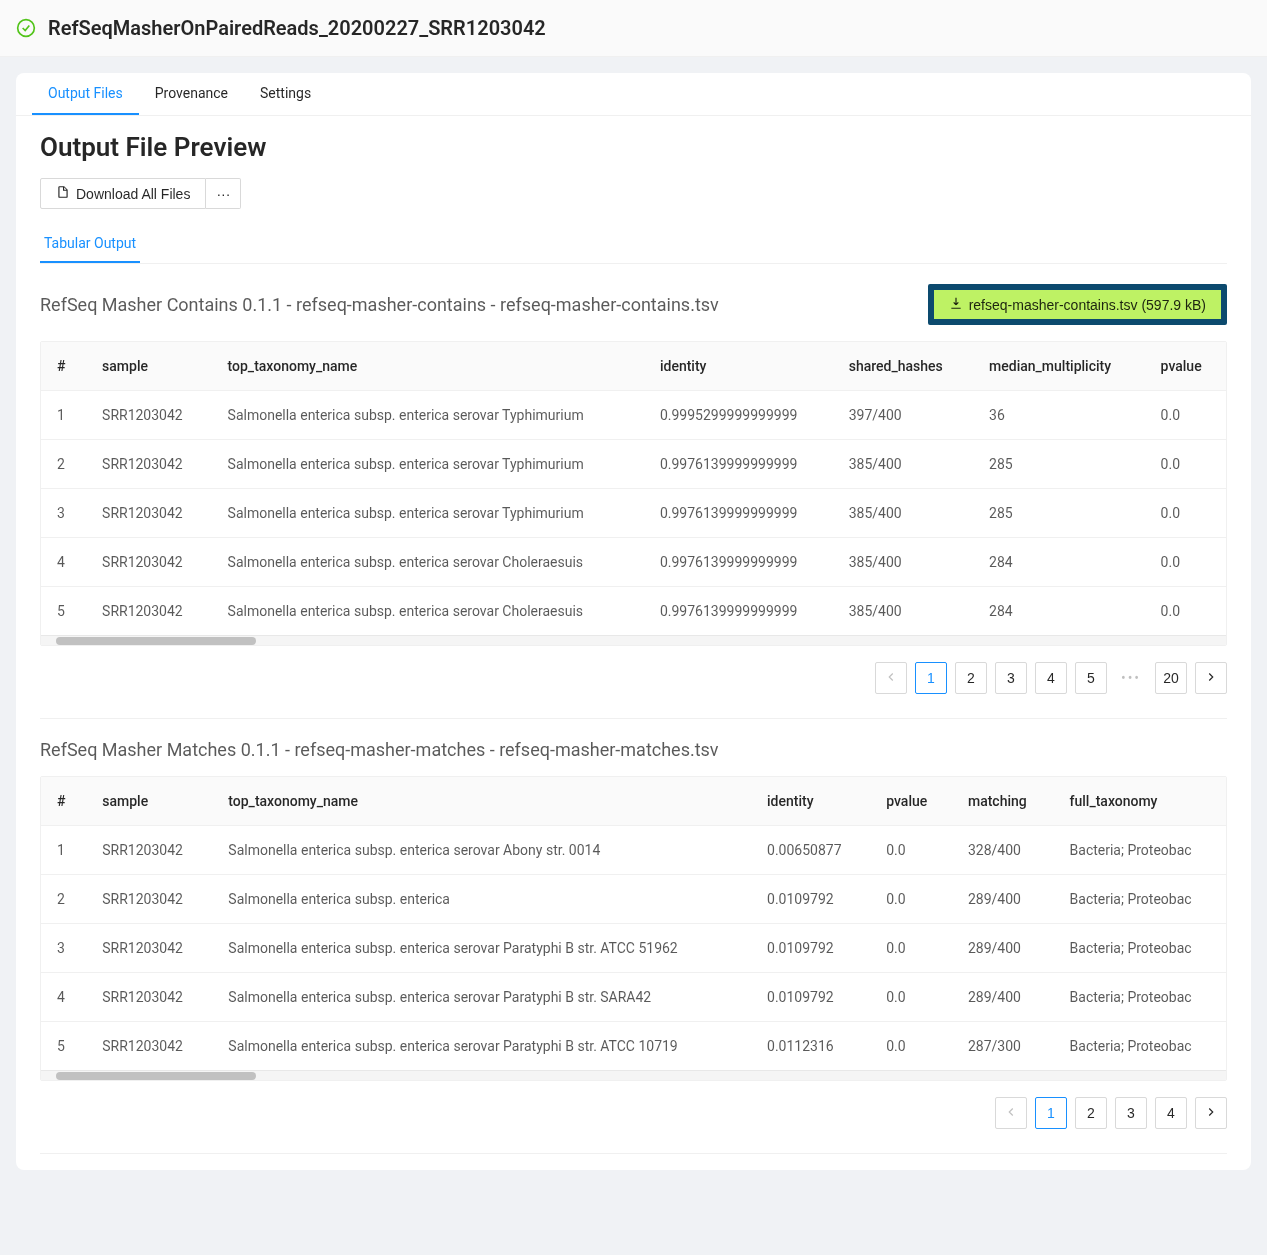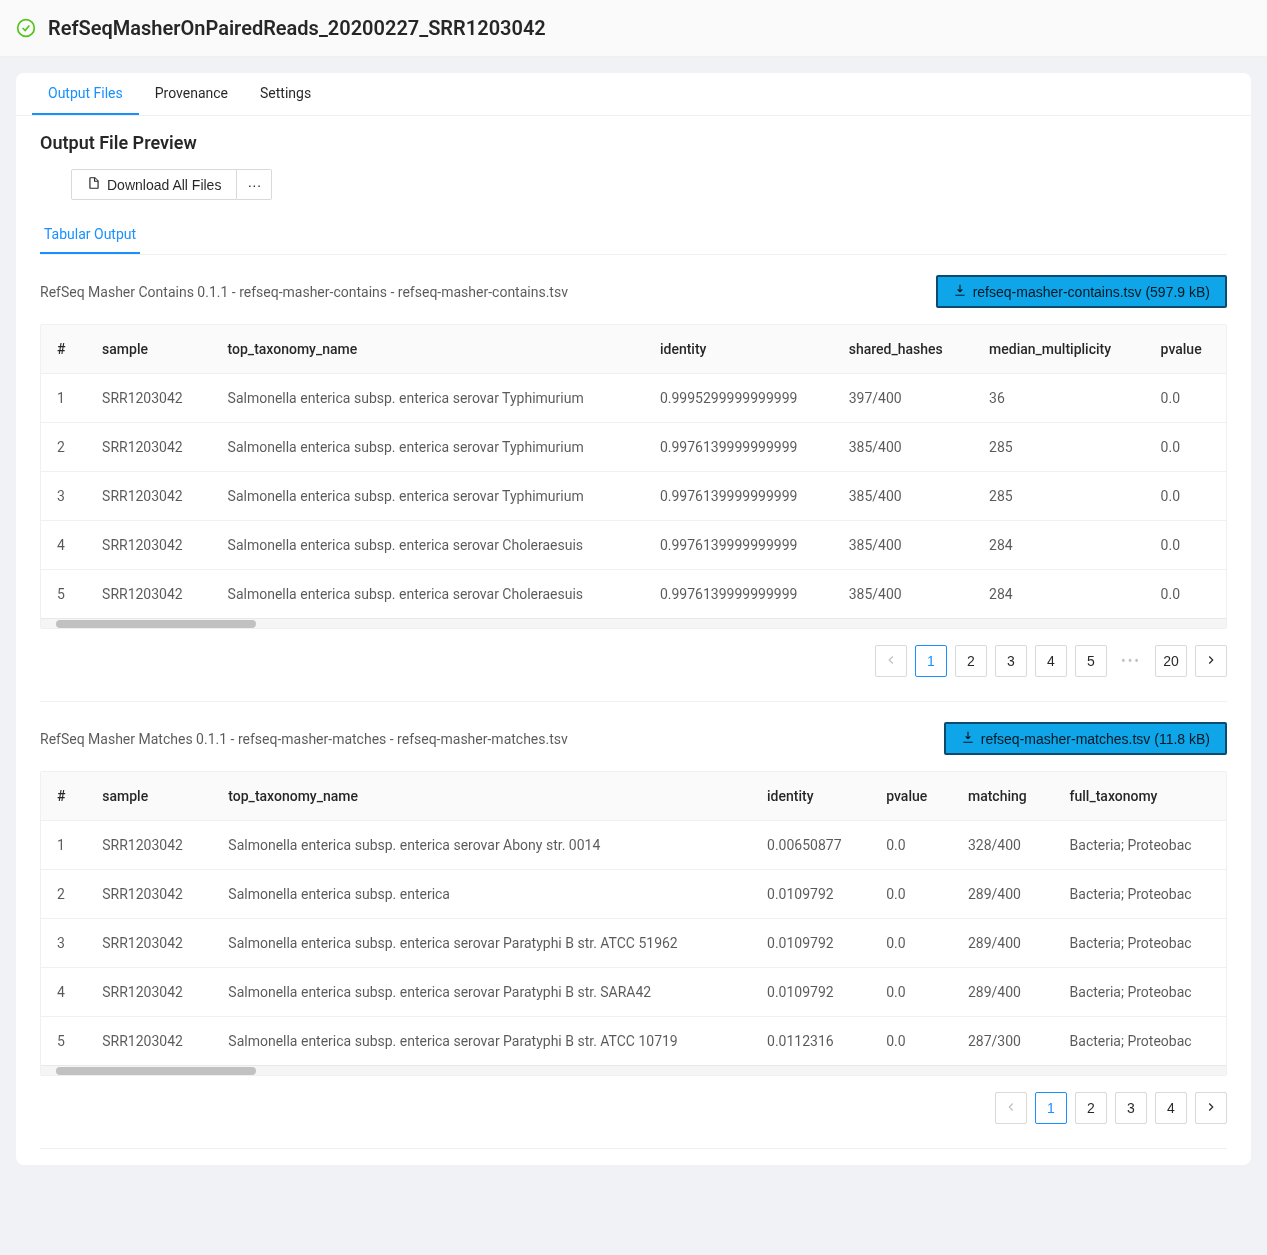--- a/index.html
+++ b/index.html
@@ -6,32 +6,32 @@
 body { font-family: -apple-system, BlinkMacSystemFont, "Segoe UI", Roboto, "Helvetica Neue", Arial, sans-serif; background: #f0f2f5; color: rgba(0,0,0,0.85); font-size: 14px; }
 .page-header { background: #fafafa; padding: 16px 16px; border-bottom: 1px solid #f0f0f0; display: flex; align-items: center; gap: 12px; }
 .page-header h1 { font-size: 20px; font-weight: 600; color: rgba(0,0,0,0.85); }
 .status-icon { width: 20px; height: 20px; display: inline-flex; align-items: center; justify-content: center; }
 .status-icon svg { width: 20px; height: 20px; }
 .content-card { background: #fff; margin: 16px; border-radius: 8px; }
 .tabs { border-bottom: 1px solid #f0f0f0; padding: 0 16px; display: flex; }
 .tab { padding: 12px 16px; cursor: pointer; color: rgba(0,0,0,0.85); border-bottom: 2px solid transparent; }
 .tab.active { color: #1890ff; border-bottom-color: #1890ff; }
 .section { padding: 16px 24px; }
-.section h2 { font-size: 18px; font-weight: 600; margin-bottom: 16px; }
+.section h2 { font-size: 26px; font-weight: 600; margin-bottom: 16px; }
 .btn-row { display: flex; gap: 0; margin-bottom: 16px; }
 .btn { display: inline-flex; align-items: center; gap: 6px; padding: 6px 15px; border: 1px solid #d9d9d9; background: #fff; border-radius: 2px; cursor: pointer; font-size: 14px; color: rgba(0,0,0,0.85); }
 .btn-more { padding: 6px 10px; border-left: none; border-radius: 0 2px 2px 0; }
-.btn-row .btn:first-child { border-radius: 2px 0 0 2px; margin-left: 31px; }
+.btn-row .btn:first-child { border-radius: 2px 0 0 2px; }
 .sub-tabs { border-bottom: 1px solid #f0f0f0; display: flex; align-items: center; }
 .sub-tab { padding: 10px 4px; margin-right: 32px; cursor: pointer; color: rgba(0,0,0,0.85); border-bottom: 2px solid transparent; }
 .sub-tab.active { color: #1890ff; border-bottom-color: #1890ff; }
 .table-section { margin-top: 20px; border-bottom: 1px solid #f0f0f0; padding-bottom: 24px; }
 .table-header { display: flex; justify-content: space-between; align-items: center; margin-bottom: 16px; }
-.table-desc { color: rgba(0,0,0,0.65); font-size: 14px; }
-.download-btn { display: inline-flex; align-items: center; gap: 6px; padding: 6px 15px; border: 2px solid #0c4a6e; background: #0ea5e9; border-radius: 2px; cursor: pointer; font-size: 14px; color: rgba(0,0,0,0.85); }
+.table-desc { color: rgba(0,0,0,0.65); font-size: 18px; }
+.download-btn { display: inline-flex; align-items: center; gap: 6px; padding: 6px 15px; border: 6px solid #0c4a6e; background: #bef264; border-radius: 2px; cursor: pointer; font-size: 14px; color: rgba(0,0,0,0.85); }
 .table-wrap { overflow-x: auto; border: 1px solid #f0f0f0; border-radius: 2px; }
 table { width: 100%; border-collapse: collapse; table-layout: auto; min-width: 1100px; }
 thead { background: #fafafa; }
 th { text-align: left; padding: 16px; font-weight: 500; color: rgba(0,0,0,0.85); border-bottom: 1px solid #f0f0f0; white-space: nowrap; }
 td { padding: 16px; border-bottom: 1px solid #f0f0f0; color: rgba(0,0,0,0.65); white-space: nowrap; }
 tbody tr:last-child td { border-bottom: none; }
 .scroll-hint { height: 10px; background: #f5f5f5; position: relative; border-top: 1px solid #e8e8e8; }
 .scroll-thumb { position: absolute; left: 15px; top: 1px; height: 8px; width: 200px; background: #c1c1c1; border-radius: 4px; }
 .pagination { display: flex; justify-content: flex-end; gap: 8px; margin-top: 16px; align-items: center; }
 .page-btn { min-width: 32px; height: 32px; display: inline-flex; align-items: center; justify-content: center; border: 1px solid #d9d9d9; border-radius: 2px; cursor: pointer; background: #fff; font-size: 14px; color: rgba(0,0,0,0.85); }
@@ -176,28 +176,20 @@
           <span><svg class="icon-svg" viewBox="0 0 24 24" fill="none" stroke="currentColor" stroke-width="2">
                 <path d="M9 18l6-6-6-6"></path>
               </svg></span>
         </button>
       </div>
     </div>
 
     <div class="table-section">
       <div class="table-header">
         <div class="table-desc">RefSeq Masher Matches 0.1.1 - refseq-masher-matches - refseq-masher-matches.tsv</div>
-        <button class="download-btn">
-          <span>
-            <svg class="icon-svg" viewBox="0 0 24 24" fill="none" stroke="currentColor" stroke-width="2">
-                <path d="M12 3v12m0 0l-4-4m4 4l4-4M4 21h16"></path>
-              </svg>
-          </span>
-          <span>refseq-masher-matches.tsv (11.8 kB)</span>
-        </button>
       </div>
       <div class="table-wrap">
         <table>
           <thead>
             <tr>
               <th>#</th>
               <th>sample</th>
               <th>top_taxonomy_name</th>
               <th>identity</th>
               <th>pvalue</th>

